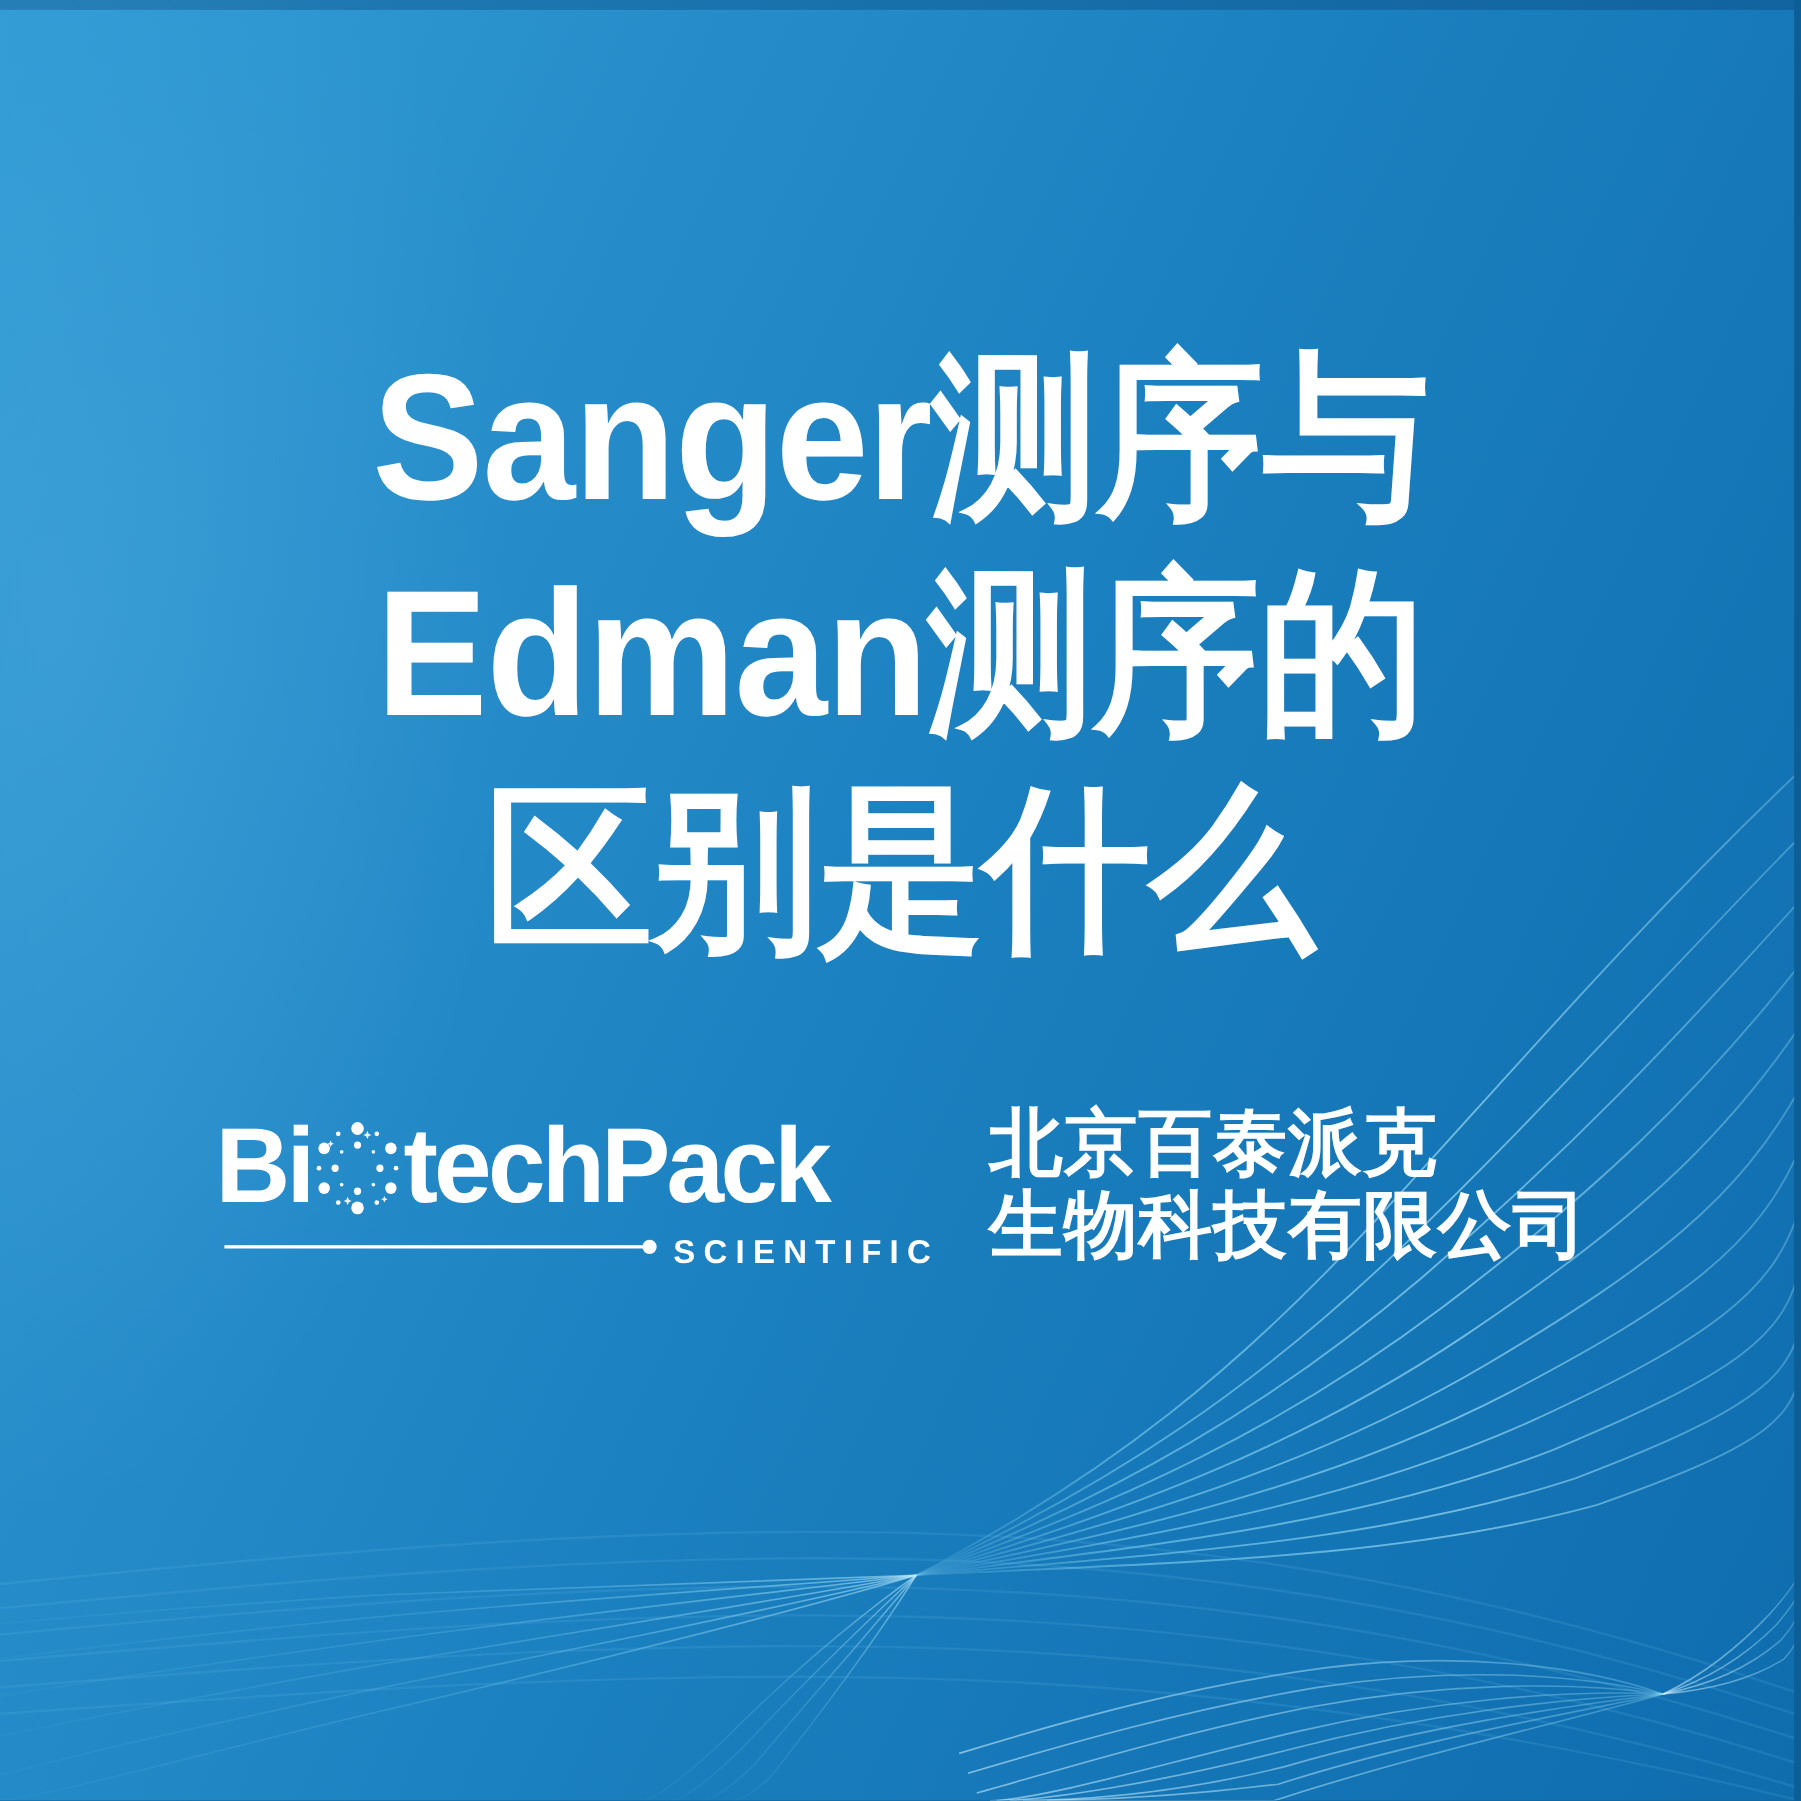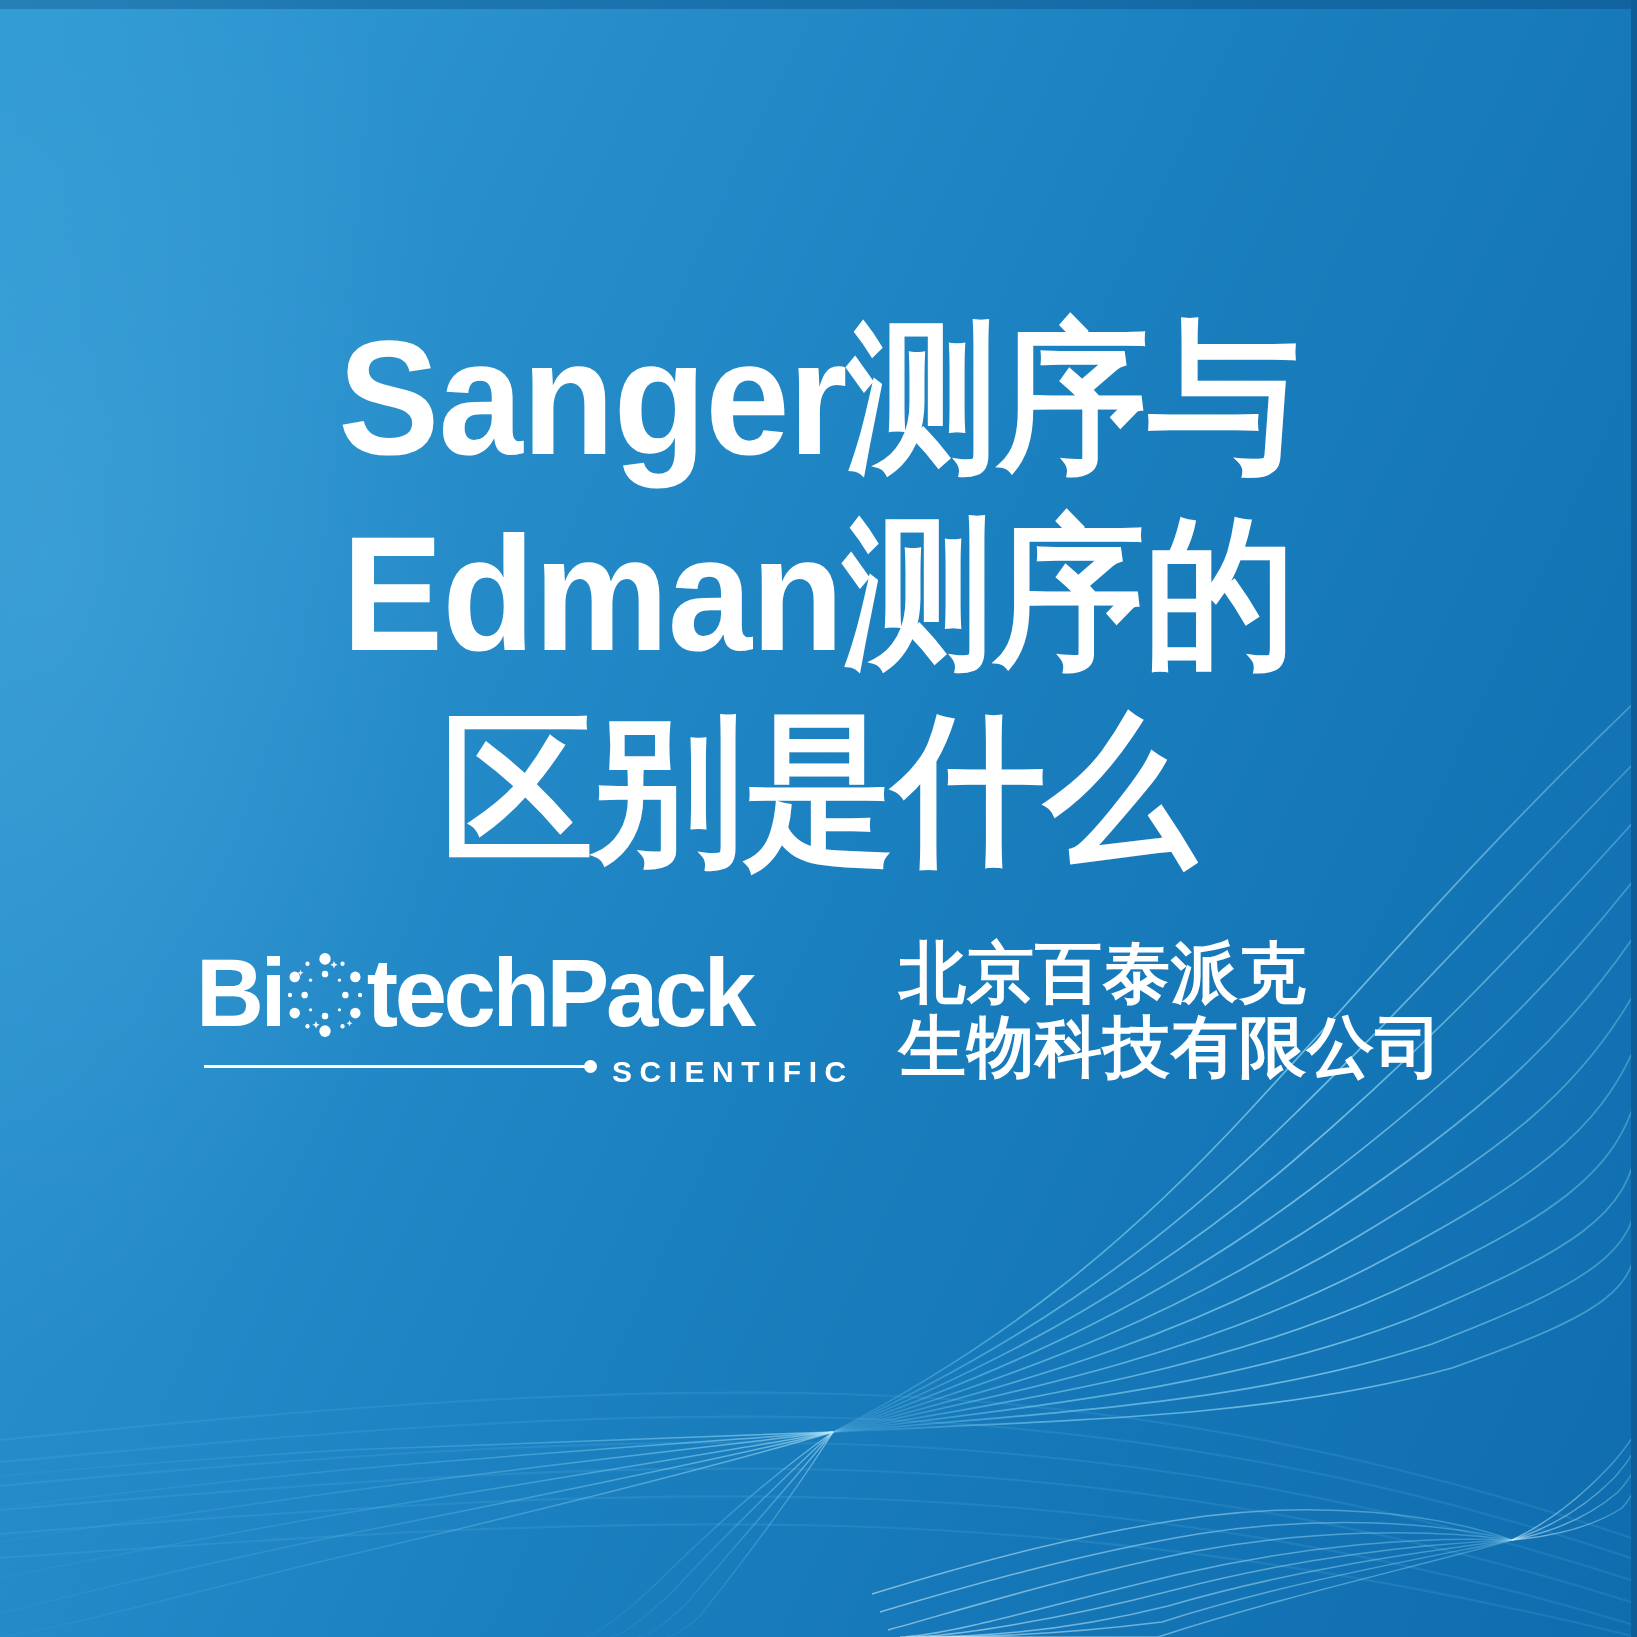--- a/index.html
+++ b/index.html
@@ -72,21 +72,21 @@
     transform-origin: center top;
     text-rendering: geometricPrecision;
   }
   .headline .ln { display: block; }
   .headline .ln3 { }
 
   
   .logo-block {
     position: absolute;
     left: 196px;
-    top: 938px;
+    top: 1005px;
     width: 1260px;
     height: 150px;
   }
 
   .logo-left {
     position: absolute;
     left: 0;
     top: 0;
     width: 660px;
     height: 150px;

